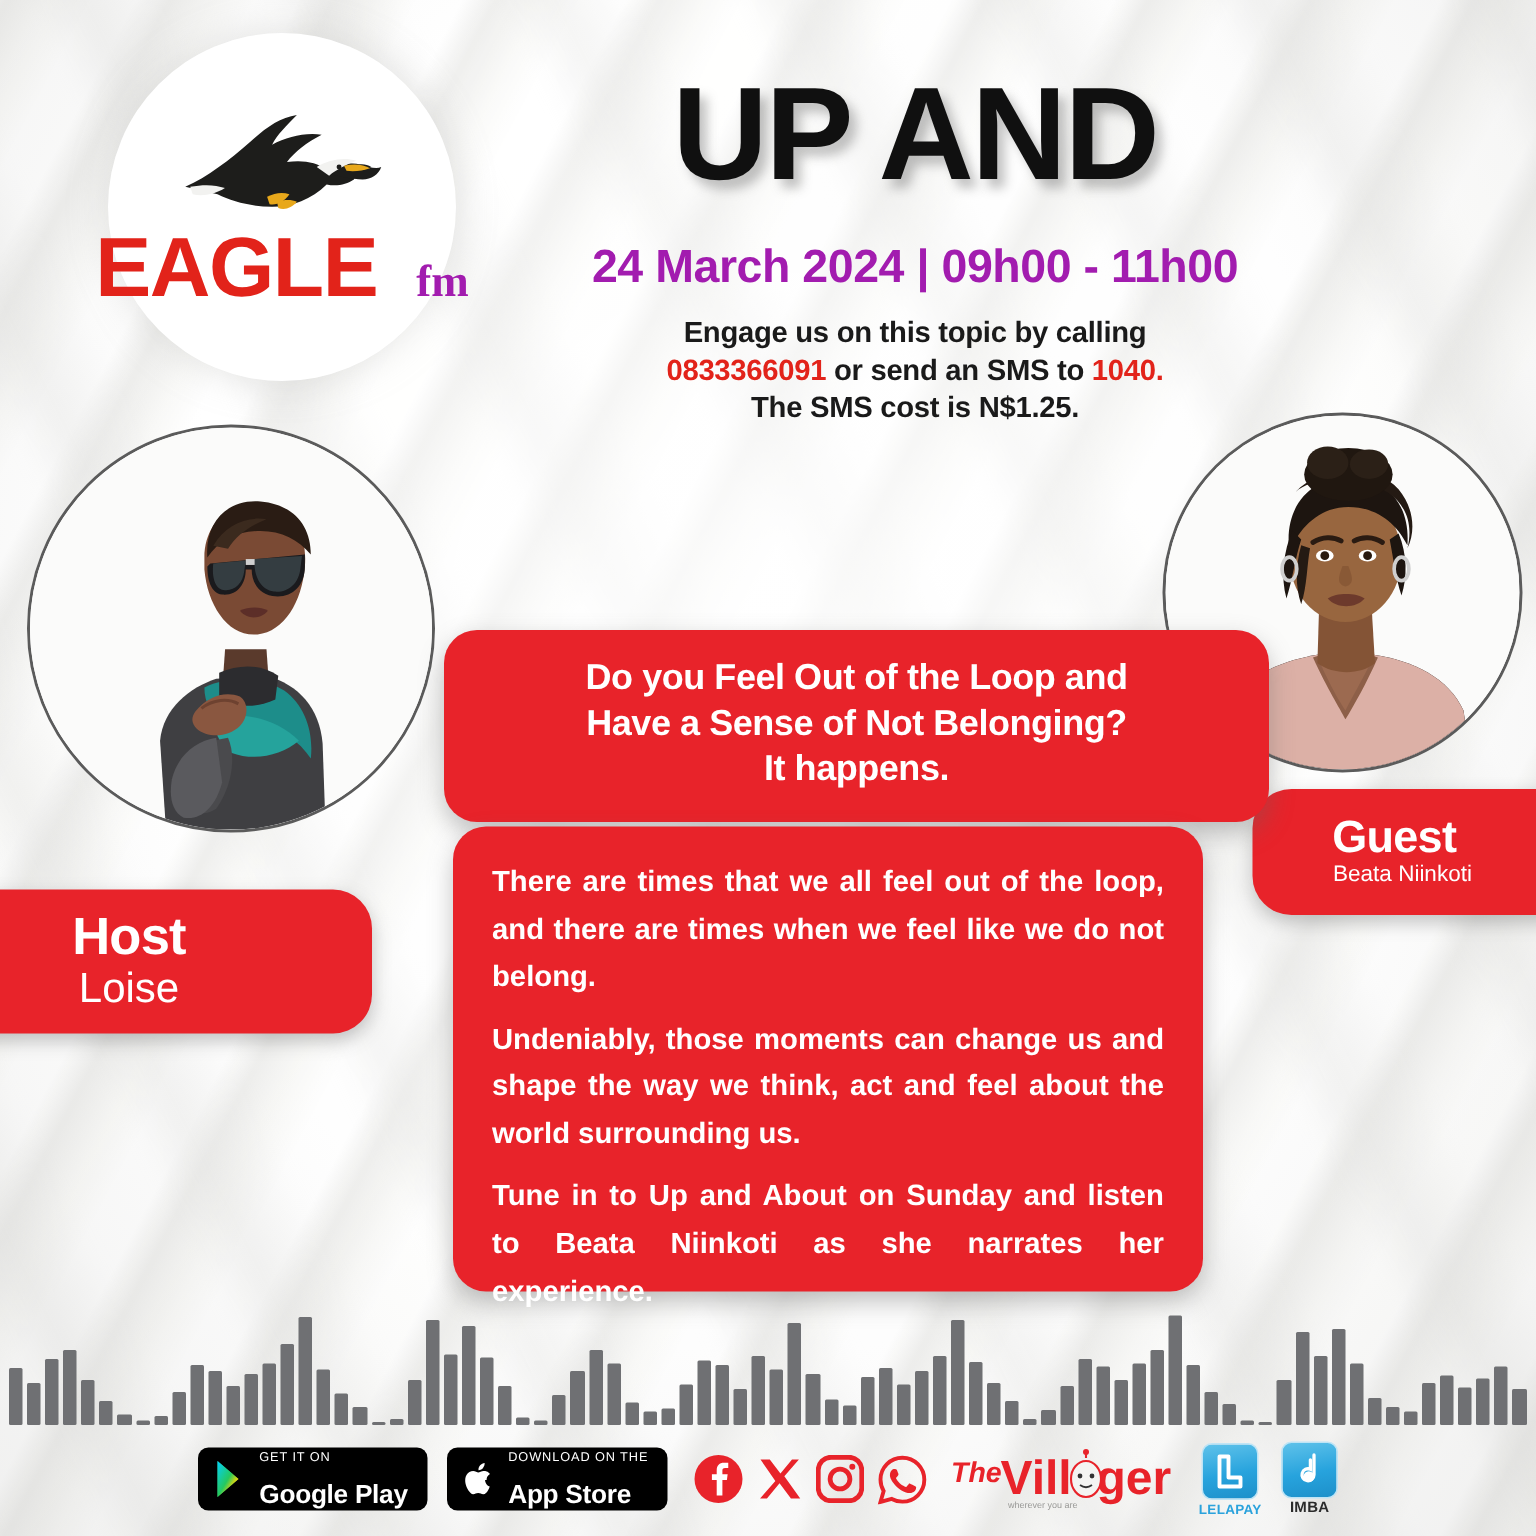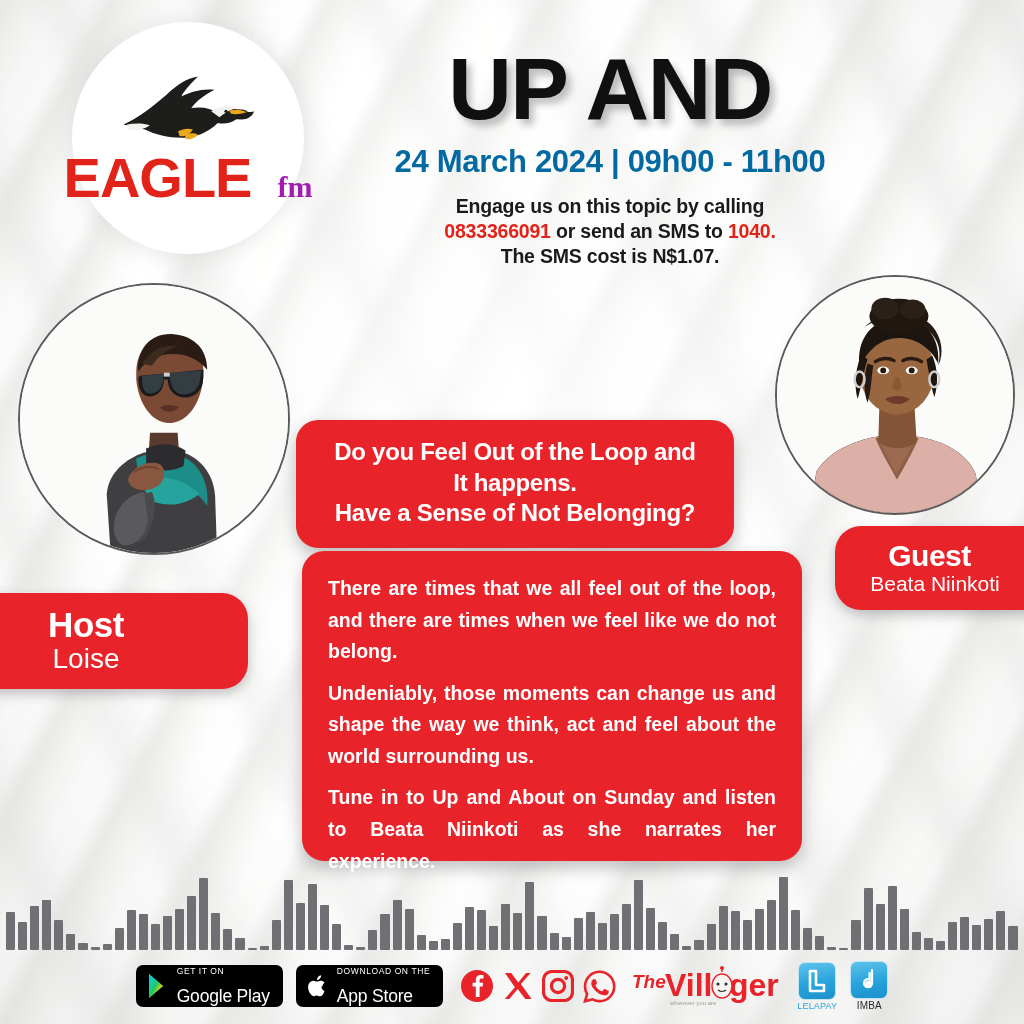--- a/index.html
+++ b/index.html
@@ -81,22 +81,22 @@
   }
 
   
   .header { position: absolute; left: 330px; top: 46px; width: 560px; text-align: center; }
   .show-title {
     font-size: 88px; font-weight: 700; color: #101010;
     line-height: 0.98; letter-spacing: -1.5px;
     text-shadow: 5px 6px 7px rgba(120,120,120,0.45);
   }
   .show-date {
-    margin-top: 12px;
-    font-size: 31px; font-weight: 700; color: #0369a1;
+    margin-top: 28px;
+    font-size: 31px; font-weight: 700; color: #a21caf;
     letter-spacing: -0.3px;
   }
   .engage {
     margin-top: 14px;
     font-size: 19.5px; font-weight: 700; color: #1a1a1a;
     line-height: 1.28; letter-spacing: -0.2px;
   }
   .engage .hot { color: #e2231a; }
 
   
@@ -125,32 +125,32 @@
     padding-right: 46px; align-items: center;
   }
   .banner-guest {
     left: 835px; top: 526px; width: 219px; height: 84px;
     border-radius: 26px 0 0 26px;
     padding-right: 30px; align-items: center;
   }
   .role { font-size: 35px; font-weight: 700; line-height: 1.02; letter-spacing: -0.5px; }
   .role-sm { font-size: 30px; }
   .person { font-size: 28px; font-weight: 400; line-height: 1.12; }
-  .person-sm { font-size: 21px; font-weight: 500; margin-left: 11px; }
+  .person-sm { font-size: 15px; font-weight: 500; margin-left: 11px; }
 
   
   .card {
     position: absolute;
     background: #e8232a;
     color: #ffffff;
     border-radius: 22px;
     box-shadow: 0 7px 16px rgba(100,100,100,0.38);
   }
   .card-question {
-    left: 296px; top: 420px; width: 438px; min-height: 104px;
+    left: 296px; top: 420px; width: 550px; min-height: 104px;
     padding: 17px 26px 19px;
     text-align: center;
     font-size: 24px; font-weight: 700; line-height: 1.28;
     letter-spacing: -0.3px;
   }
   .card-body {
     left: 302px; top: 551px; width: 500px; height: 310px;
     padding: 22px 26px;
     font-size: 19.5px; font-weight: 600; line-height: 1.62;
     text-align: justify;
@@ -174,36 +174,36 @@
     gap: 13px;
   }
   .store-badge {
     background: #000; border-radius: 7px; color: #fff;
     display: flex; align-items: center; gap: 7px;
     padding: 7px 13px 7px 10px; height: 42px;
   }
   .store-badge .glyph { width: 24px; height: 26px; flex: 0 0 auto; }
   .store-badge .txt { display: flex; flex-direction: column; line-height: 1; }
   .store-badge .small { font-size: 8.5px; letter-spacing: 0.6px; text-transform: uppercase; }
-  .store-badge .big { font-size: 17.5px; font-weight: 400; letter-spacing: -0.2px; margin-top: 13px; }
+  .store-badge .big { font-size: 17.5px; font-weight: 700; letter-spacing: -0.2px; margin-top: 13px; }
 
   .social-row { display: flex; align-items: center; gap: 9px; margin-left: 4px; }
   .social-row svg { display: block; }
 
   .villager { display: flex; align-items: flex-end; margin-left: 3px; }
   .villager svg { display: block; }
 
   .partner { display: flex; flex-direction: column; align-items: center; gap: 1px; }
   .partner-tile {
     width: 38px; height: 38px; border-radius: 7px;
     display: flex; align-items: center; justify-content: center;
     background: linear-gradient(170deg, #5fc2ea 0%, #27a3dd 55%, #1d90ca 100%);
     border: 1px solid #bfe4f5;
   }
-  .partner-label { font-size: 10px; font-weight: 400; color: #2b2b2b; letter-spacing: 0.2px; }
+  .partner-label { font-size: 10px; font-weight: 700; color: #2b2b2b; letter-spacing: 0.2px; }
   .partner-label.blue { color: #2aa2dc; font-size: 9px; }
 </style>
 </head>
 <body>
 
 <div id="poster">
 
   <div class="bg-base"></div>
   <div class="bg-waves"></div>
   <div class="bg-waves2"></div>
@@ -234,21 +234,21 @@
   <div class="header">
     <div class="show-title">
       <div>UP AND</div>
     </div>
     <div class="show-date">24 March 2024  |  09h00 - 11h00</div>
     <div class="engage">
       <div>Engage us on this topic by calling</div>
       <div>
         <span class="hot">0833366091</span><span> or send an SMS to </span><span class="hot">1040.</span>
       </div>
-      <div>The SMS cost is N$1.07.</div>
+      <div>The SMS cost is N$1.25.</div>
     </div>
   </div>
 
   <div class="portrait portrait-host">
     <svg viewBox="0 0 272 272">
       <rect width="272" height="272" fill="#fbfbfa"></rect>
 
       <path d="M92 272 L88 212 C90 190 108 176 126 170 L160 168 C182 174 196 190 198 214 L200 272 Z" fill="#3f3f42"></path>
       <path d="M118 176 C134 168 156 168 172 178 C186 188 192 206 190 224 C182 212 170 204 156 202 L132 200 C122 194 118 186 118 176 Z" fill="#1d8d8a"></path>
       <path d="M126 196 C146 192 168 198 182 212 C170 222 152 226 136 220 C128 214 124 206 126 196 Z" fill="#25a39c"></path>
@@ -322,22 +322,22 @@
     </svg>
   </div>
 
   <div class="name-banner banner-guest">
     <span class="role role-sm">Guest</span>
     <span class="person person-sm">Beata Niinkoti</span>
   </div>
 
   <div class="card card-question">
     <div>Do you Feel Out of the Loop and</div>
+    <div>Have a Sense of Not Belonging?</div>
     <div>It happens.</div>
-    <div>Have a Sense of Not Belonging?</div>
   </div>
 
   <div class="card card-body">
     <p>There are times that we all feel out of the loop, and there are times when we feel like we do not belong.</p>
     <p>Undeniably, those moments can change us and shape the way we think, act and feel about the world surrounding us.</p>
     <p>Tune in to Up and About on Sunday and listen to Beata Niinkoti as she narrates her experience.</p>
   </div>
 
   <div class="waveform" id="waveform">
       <div class="wf-bar" style="height: 38px; background: rgb(111, 112, 115);"></div>

